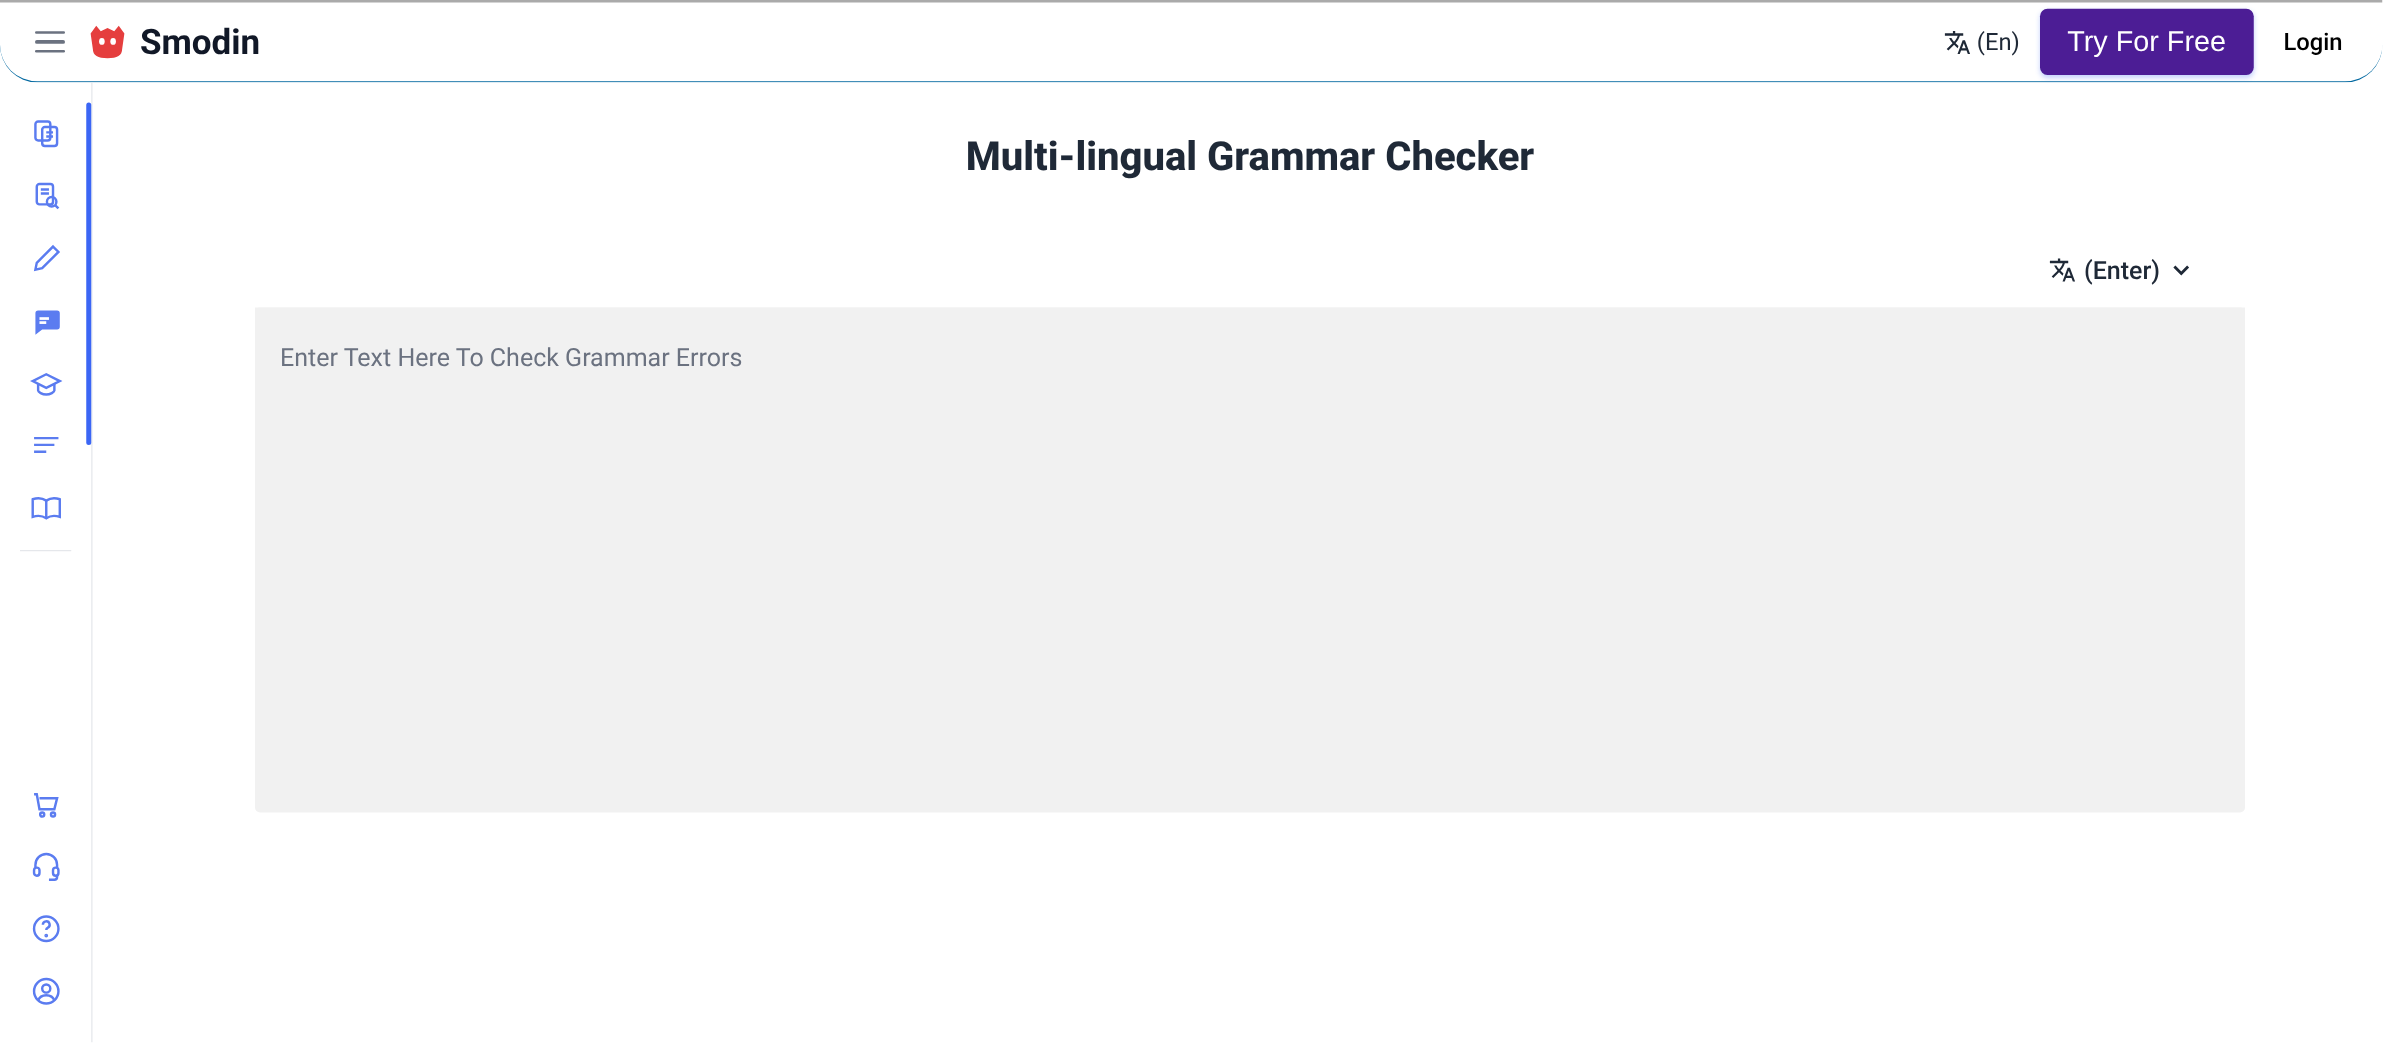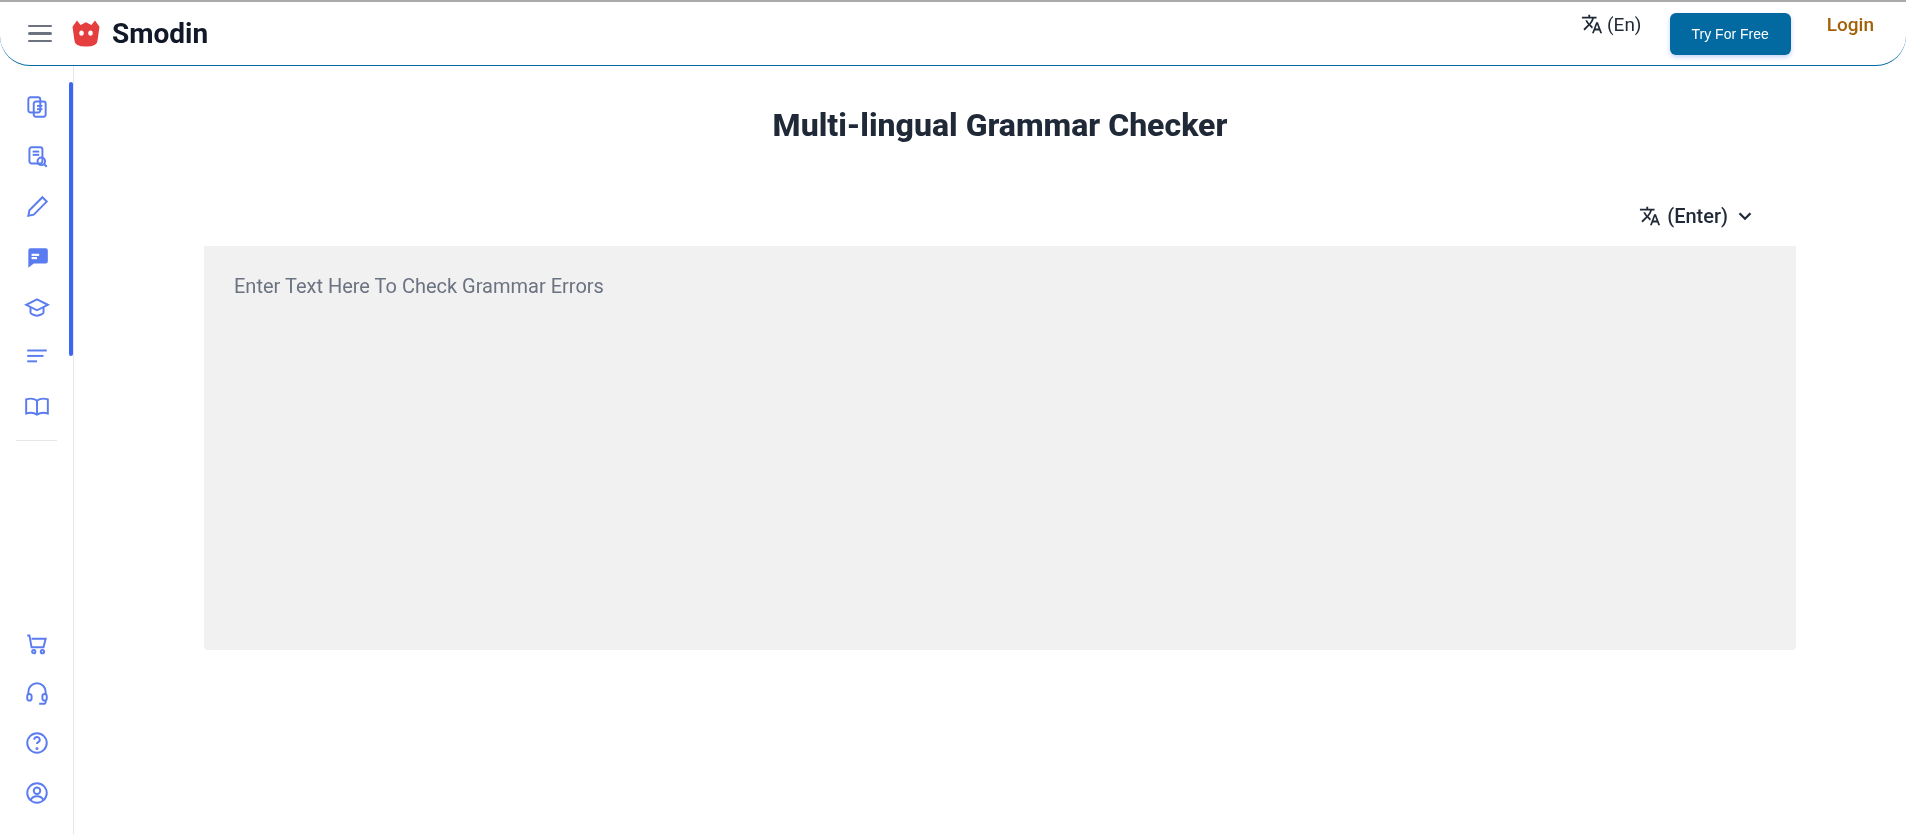--- a/index.html
+++ b/index.html
@@ -52,48 +52,48 @@
       width: 36px;
       height: 36px;
     }
     .brand-name {
       font-size: 28px;
       font-weight: 700;
       color: #111827;
     }
     .header-right {
       display: flex;
-      align-items: flex-start;
-      gap: 28px;
+      align-items: center;
+      gap: 16px;
     }
     .lang-selector {
       display: flex;
       align-items: center;
       gap: 4px;
       cursor: pointer;
       font-size: 19px;
       color: #1f2937;
     }
     .translate-icon {
       width: 22px;
       height: 22px;
     }
     .btn-primary {
-      background: #0369a1;
+      background: #4c1d95;
       color: #fff;
       border: none;
       padding: 13px 22px;
-      font-size: 14px;
+      font-size: 23px;
       font-weight: 500;
       border-radius: 6px;
       cursor: pointer;
       box-shadow: 0 2px 4px rgba(59,102,245,0.3);
     }
     .login-link {
-      color: #a16207;
+      color: #000000;
       font-size: 19px;
       font-weight: 500;
       cursor: pointer;
       padding: 0 8px;
     }
     .container {
       display: flex;
       height: calc(100vh - 66px);
     }
     .sidebar {
@@ -185,21 +185,21 @@
     .grammar-textarea {
       width: 100%;
       min-height: 400px;
       background: #f1f1f1;
       border: none;
       outline: none;
       resize: none;
       font-size: 20px;
       font-family: inherit;
       color: #737373;
-      padding: 28px 30px;
+      padding: 28px 20px;
     }
     .grammar-textarea::placeholder {
       color: #6b7280;
     }
     .sidebar-spacer {
       flex: 1;
     }
   </style>
 </head>
 <body>

